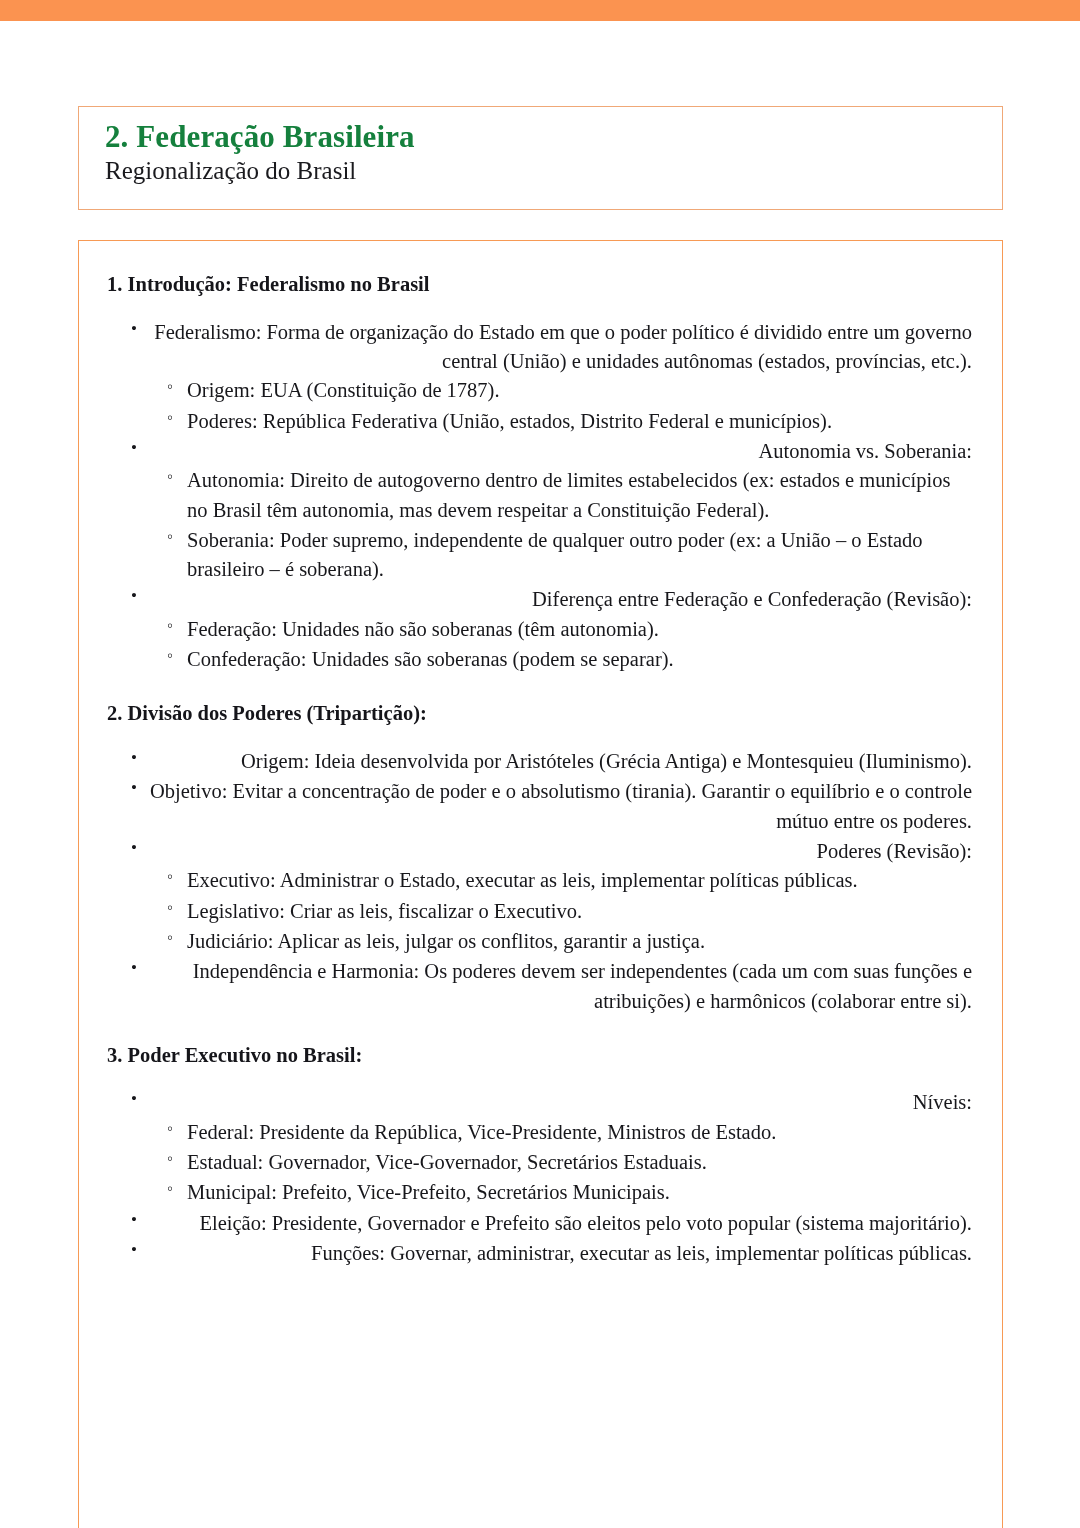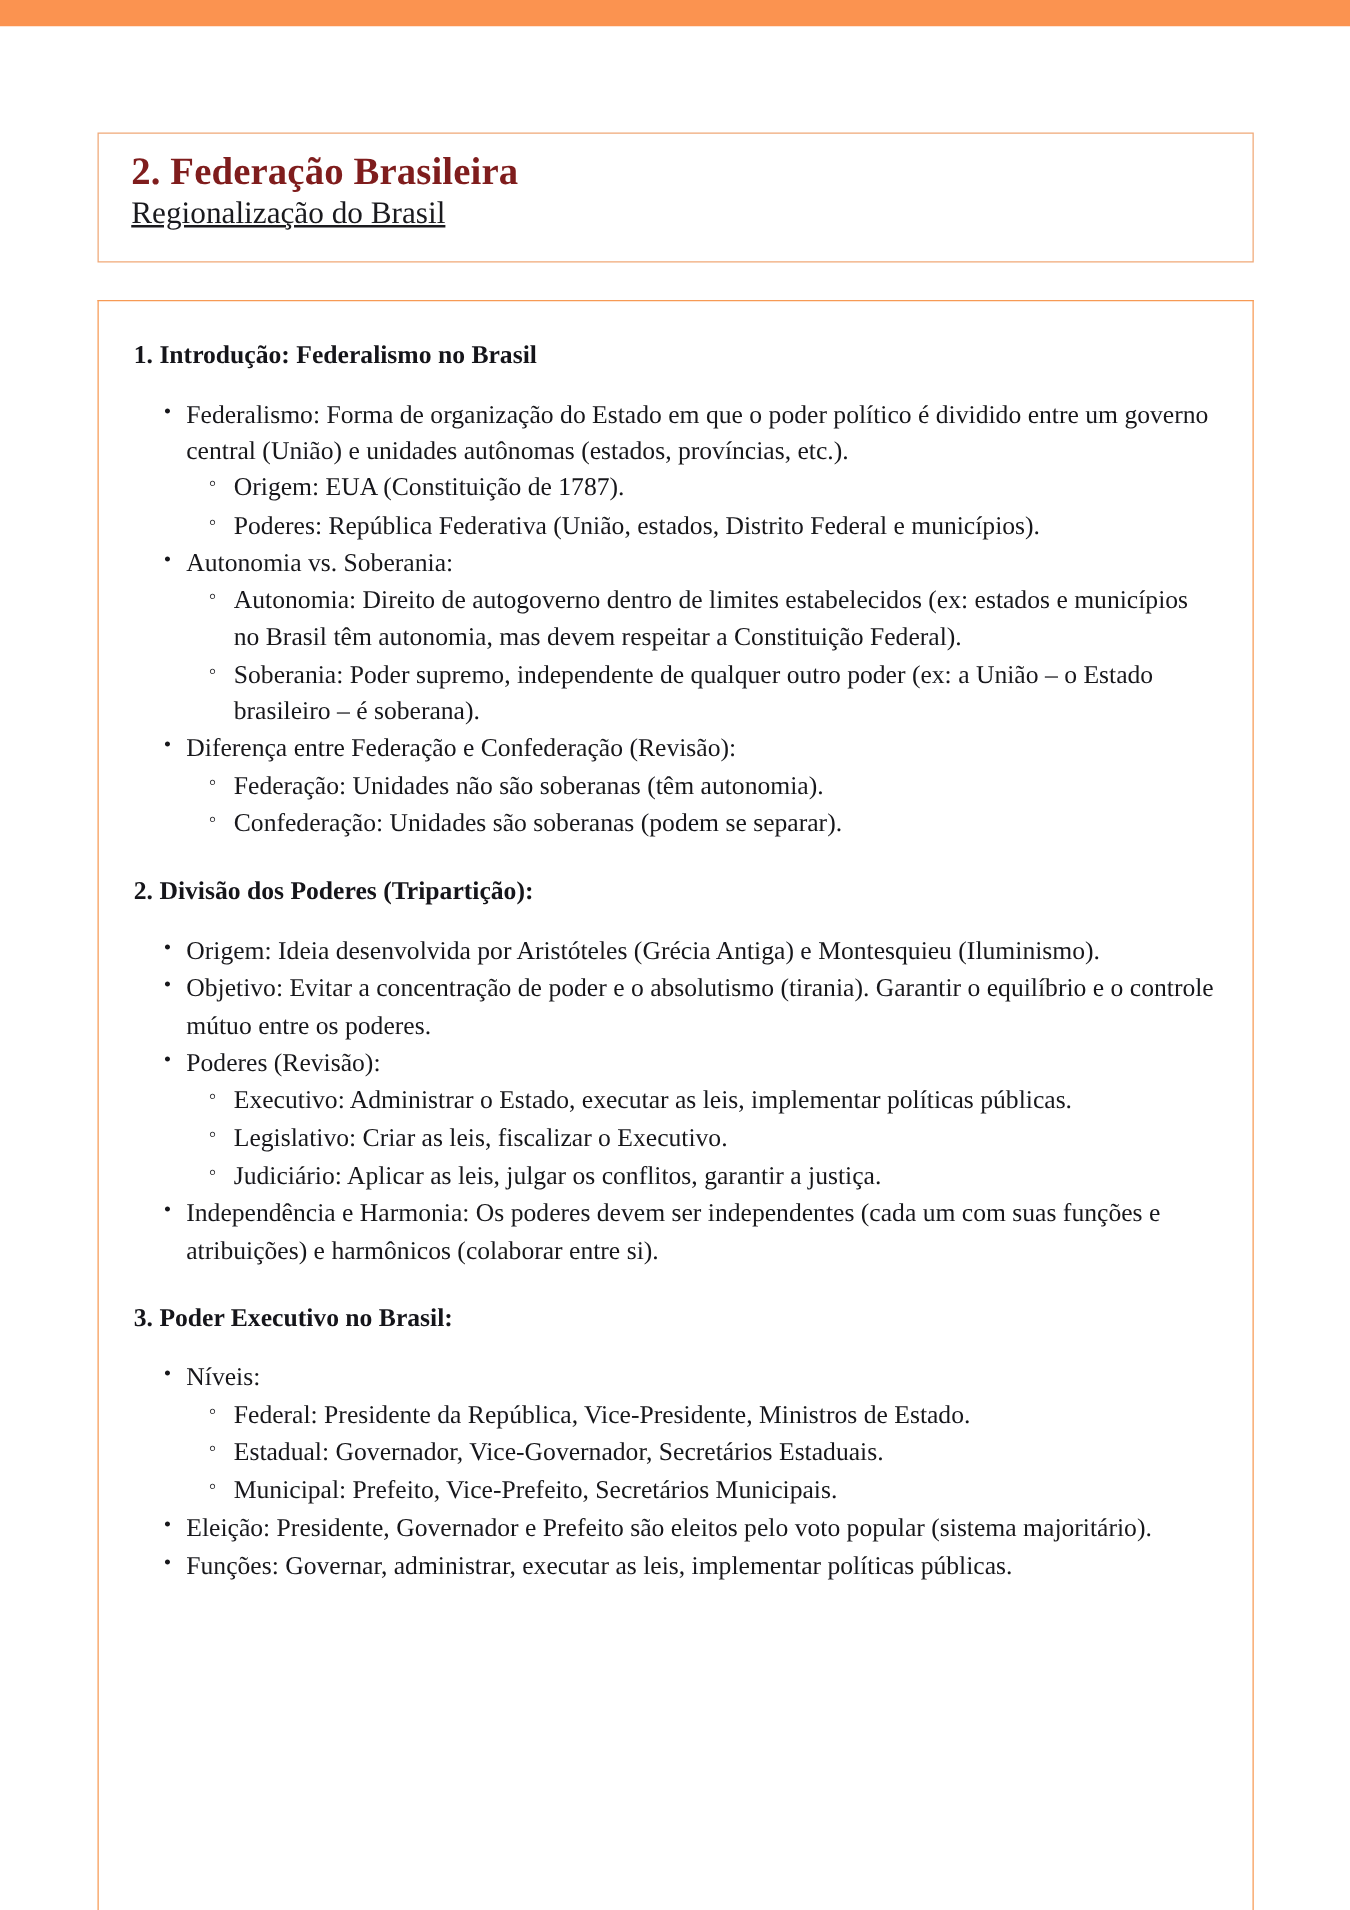--- a/index.html
+++ b/index.html
@@ -36,34 +36,33 @@
     box-sizing: border-box;
     border: 1.5px solid #f0a877;
     background: #ffffff;
   }
   .header-inner {
     padding: 14px 0 0 26px;
   }
   .doc-title {
     font-size: 31px;
     font-weight: bold;
-    color: #7f1d1d;
+    color: #15803d;
     line-height: 1.06;
     letter-spacing: 0.1px;
     margin: 0;
     white-space: nowrap;
   }
   .doc-subtitle {
     font-size: 25px;
     font-weight: normal;
     color: #1a1a1e;
     line-height: 1.18;
     margin: 2px 0 0 0;
     white-space: nowrap;
-    text-decoration: underline;
   }
 
   
   .content-box {
     position: absolute;
     left: 78px;
     top: 240px;
     width: 925px;
     height: 1300px;
     box-sizing: border-box;
@@ -123,21 +122,21 @@
     color: #17171b;
   }
   ul.level2 > li.l2::before {
     content: "\25E6";
     position: absolute;
     left: 18px;
     top: -1px;
     font-size: 17px;
     color: #17171b;
   }
-  .li-text { display: block; }
+  .li-text { display: block; text-align: right; }
 </style>
 </head>
 <body>
 
 <div class="top-band"></div>
 
 <div class="header-box">
   <div class="header-inner">
     <div class="doc-title">2. Federação Brasileira</div>
     <div class="doc-subtitle">Regionalização do Brasil</div>

